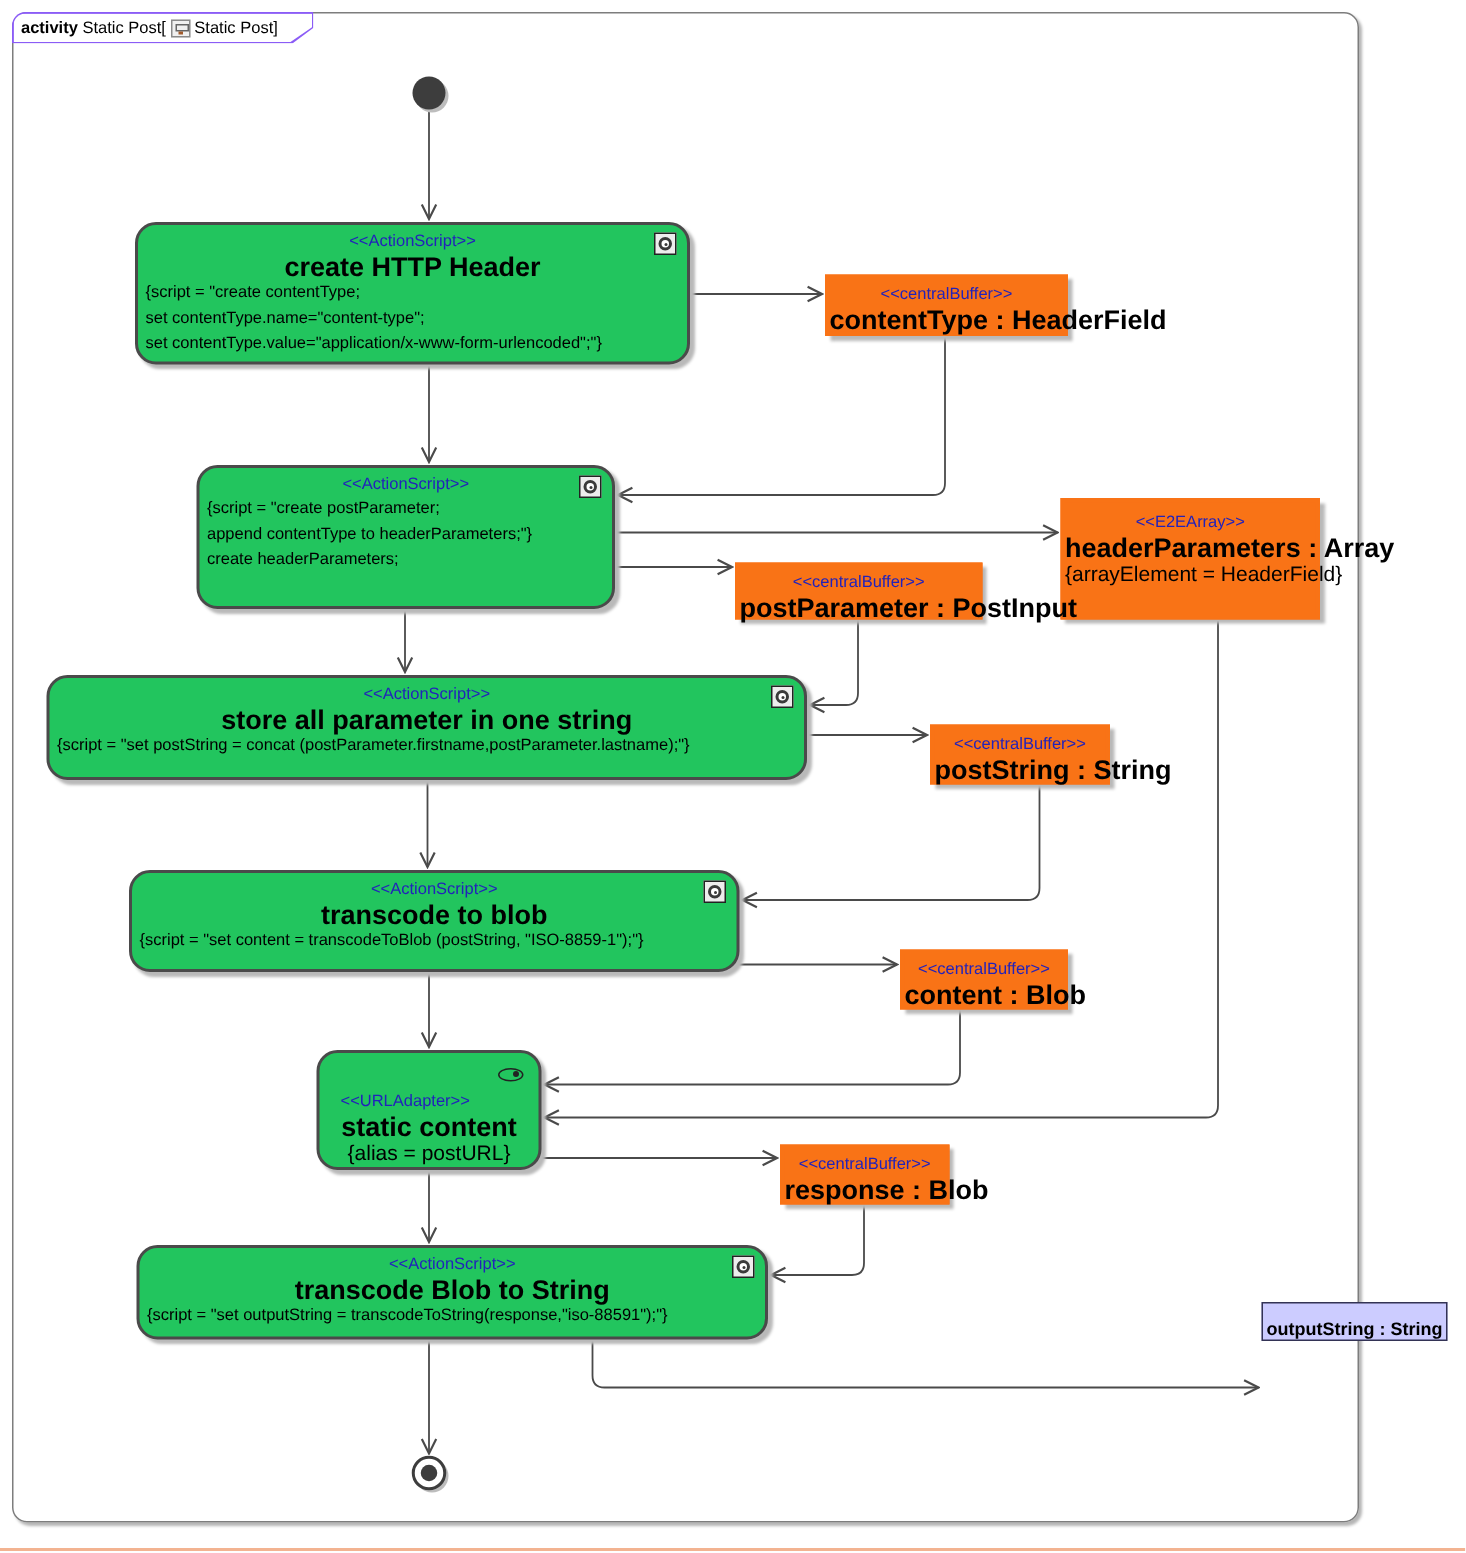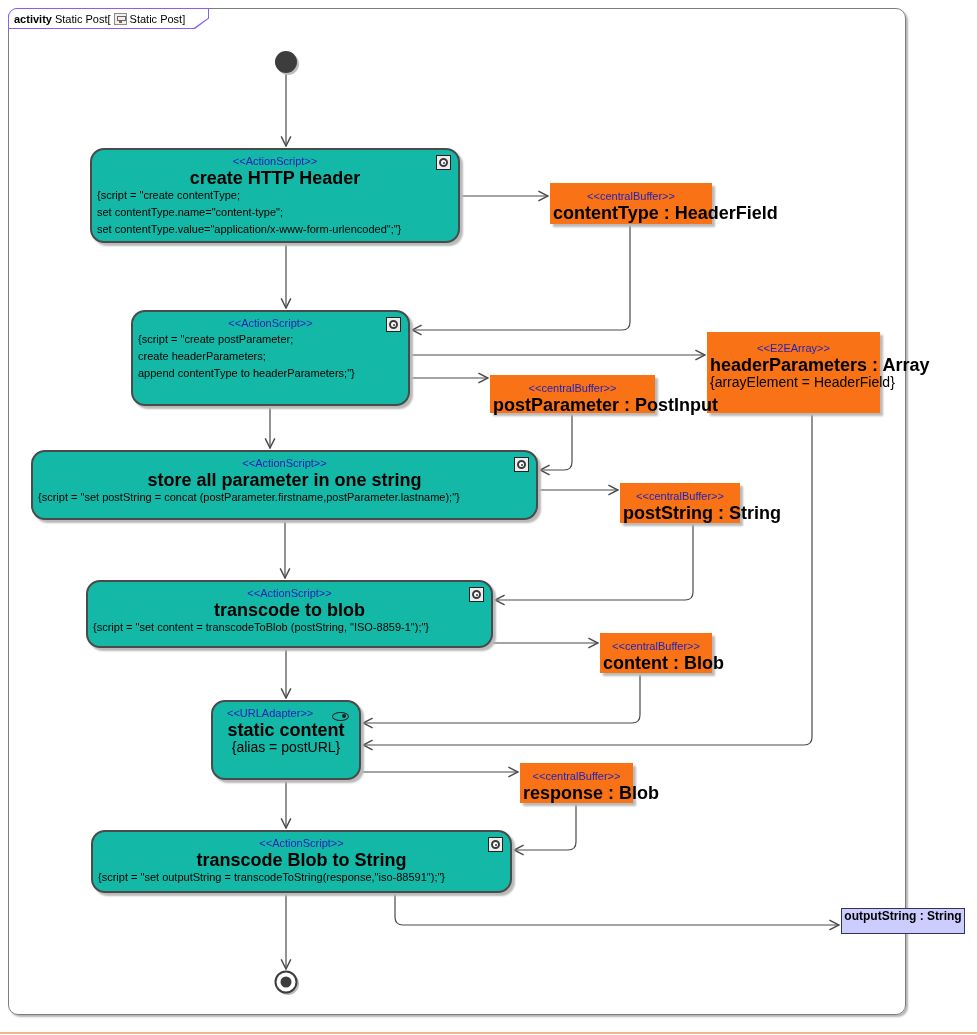--- a/index.html
+++ b/index.html
@@ -16,41 +16,41 @@
              border-radius:8px 0 0 0;clip-path:polygon(0 0,100% 0,100% 48%,92.8% 100%,0 100%);
              display:flex;align-items:center;padding-left:5px;box-sizing:border-box;
              font-size:11px;white-space:nowrap;}
   .tab-inner b{font-weight:bold;margin-right:3px;}
   .diagram-icon{display:inline-block;width:13px;height:12px;border:1px solid #8a8a8a;background:#f0f0f0;
                 margin:0 3px;position:relative;box-sizing:border-box;}
   .diagram-icon::before{content:"";position:absolute;left:2px;top:2px;width:7px;height:3px;border:1px solid #666;}
   .diagram-icon::after{content:"";position:absolute;left:4px;top:7px;width:3px;height:2px;background:#a05a2c;}
 
   
-  .action-node{position:absolute;background:#14b8a6;border:2px solid #4a4a4a;border-radius:14px;
+  .action-node{position:absolute;background:#22c55e;border:2px solid #4a4a4a;border-radius:14px;
                box-shadow:3px 3px 2px #b9b9b9;z-index:2;box-sizing:border-box;padding-top:4px;}
   .buffer-node{position:absolute;background:#f97316;border:3px solid #f97316;
                box-shadow:3px 3px 2px #b9b9b9;z-index:2;box-sizing:border-box;padding-top:3px;}
   .stereo{display:block;text-align:center;font-size:11px;color:#2222bb;line-height:15px;white-space:nowrap;}
   .node-name{display:block;text-align:center;font-size:18px;font-weight:bold;line-height:18px;white-space:nowrap;}
   .script-line{display:block;text-align:left;font-size:11px;line-height:17px;padding:0 5px;white-space:nowrap;}
   .constraint-center{display:block;text-align:center;font-size:14px;line-height:16px;white-space:nowrap;}
 
   .gear-badge{position:absolute;top:5px;right:7px;width:15px;height:15px;border:1px solid #222;
               background:#ededed;display:flex;align-items:center;justify-content:center;box-sizing:border-box;}
   .gear-ring{position:relative;width:9px;height:9px;border:2px solid #3a3a3a;border-radius:50%;
              background:#fff;box-sizing:border-box;}
   .gear-ring i{position:absolute;left:1.5px;top:1.5px;width:2px;height:2px;background:#3a3a3a;border-radius:50%;}
 
   .adapter-icon{position:absolute;top:10px;right:10px;width:17px;height:9px;border:1.4px solid #222;
                 border-radius:50%;box-sizing:border-box;}
   .adapter-icon i{position:absolute;right:2px;top:1px;width:4px;height:4px;background:#222;border-radius:50%;}
 
-  .param-node{position:absolute;left:841px;top:908px;width:124px;height:26px;background:#ccccff;
-              border:1px solid #333355;z-index:3;display:flex;align-items:flex-start;justify-content:center;
+  .param-node{position:absolute;left:841px;top:868px;width:124px;height:26px;background:#ccccff;
+              border:1px solid #333355;z-index:3;display:flex;align-items:flex-end;justify-content:center;
               font-size:12px;font-weight:bold;box-sizing:border-box;white-space:nowrap;}
 
   .screen-edge{position:absolute;left:0;top:1032px;width:977px;height:2px;background:#f3b391;z-index:0;}
 </style>
 </head>
 <body>
 
 <div id="canvas">
 
   <div class="frame"></div>
@@ -123,22 +123,22 @@
   </div>
 
   <div class="action-node" style="left:131px;top:310px;width:279px;height:96px">
     <span class="gear-badge">
         <span class="gear-ring">
           <i></i>
         </span>
       </span>
     <span class="stereo">&lt;&lt;ActionScript&gt;&gt;</span>
     <span class="script-line">{script = "create postParameter;</span>
+    <span class="script-line">append contentType to headerParameters;"}</span>
     <span class="script-line">create headerParameters;</span>
-    <span class="script-line">append contentType to headerParameters;"}</span>
   </div>
 
   <div class="buffer-node" style="left:707px;top:332px;width:173px;height:81px;padding-top:6px">
     <span class="stereo">&lt;&lt;E2EArray&gt;&gt;</span>
     <span class="node-name">headerParameters : Array</span>
     <span class="constraint-center">{arrayElement = HeaderField}</span>
   </div>
 
   <div class="buffer-node" style="left:490px;top:375px;width:165px;height:38px">
     <span class="stereo">&lt;&lt;centralBuffer&gt;&gt;</span>
@@ -170,21 +170,21 @@
     <span class="stereo">&lt;&lt;ActionScript&gt;&gt;</span>
     <span class="node-name">transcode to blob</span>
     <span class="script-line">{script = "set content = transcodeToBlob (postString, "ISO-8859-1");"}</span>
   </div>
 
   <div class="buffer-node" style="left:600px;top:633px;width:112px;height:40px">
     <span class="stereo">&lt;&lt;centralBuffer&gt;&gt;</span>
     <span class="node-name">content : Blob</span>
   </div>
 
-  <div class="action-node" style="left:211px;top:700px;width:150px;height:80px;padding-top:4px">
+  <div class="action-node" style="left:211px;top:700px;width:150px;height:80px;padding-top:25px">
     <span class="adapter-icon">
         <i></i>
       </span>
     <span class="stereo" style="text-align:left;padding-left:14px">&lt;&lt;URLAdapter&gt;&gt;</span>
     <span class="node-name">static content</span>
     <span class="constraint-center">{alias = postURL}</span>
   </div>
 
   <div class="buffer-node" style="left:520px;top:763px;width:113px;height:40px">
     <span class="stereo">&lt;&lt;centralBuffer&gt;&gt;</span>

